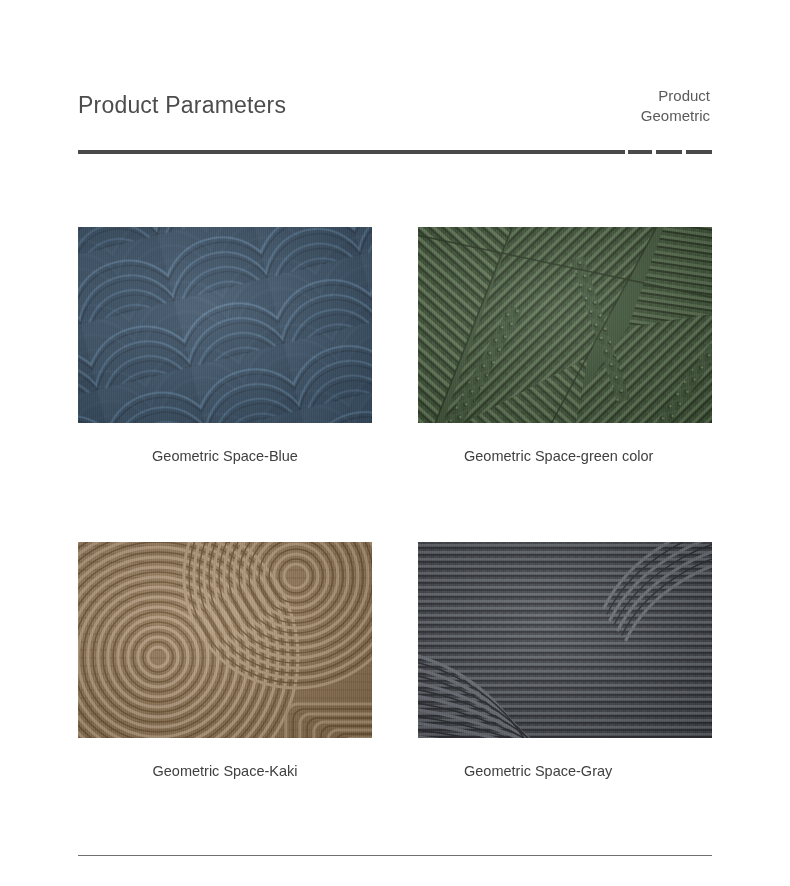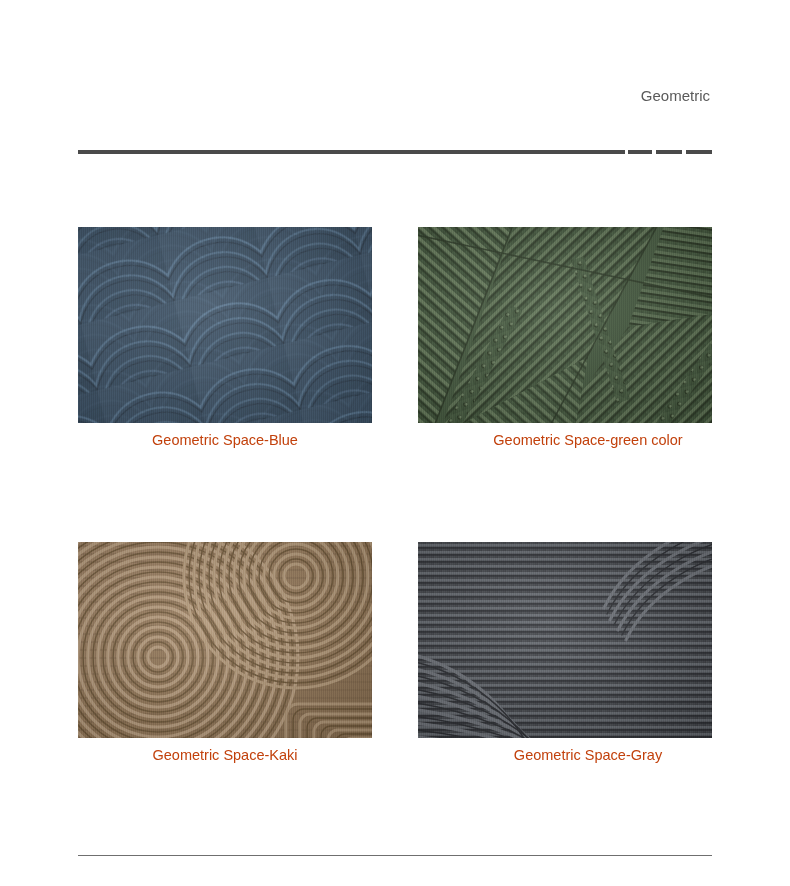--- a/index.html
+++ b/index.html
@@ -122,45 +122,47 @@
     pointer-events: none;
   }
   .swatch .vig {
     position: absolute;
     inset: 0;
     background: radial-gradient(ellipse at 45% 40%, rgba(255,255,255,0.10) 0%, rgba(0,0,0,0.16) 100%);
     pointer-events: none;
   }
 
   .caption {
-    margin-top: 8px;
+    margin-top: 24px;
     font-size: 14.5px;
     line-height: 19px;
-    color: #c2410c;
+    color: #404040;
   }
   .caption.centered { text-align: center; }
-  .caption.lefted   { text-align: center; padding-left: 46px; }
+  .caption.lefted   { text-align: left; padding-left: 46px; }
 
   
   .rule-bottom {
     position: absolute;
     left: 78px;
     top: 855px;
     width: 634px;
     height: 1px;
     background: #6f6f6f;
   }
 </style>
 </head>
 <body>
 
 <div class="page">
 
   <div class="header">
+    <div class="header-title">Product Parameters</div>
     <div class="header-sub">
+      <div>Product</div>
       <div>Geometric</div>
     </div>
   </div>
 
   <div class="rule-top">
     <div class="rule-solid"></div>
     <div class="rule-dash d1"></div>
     <div class="rule-dash d2"></div>
     <div class="rule-dash d3"></div>
   </div>

